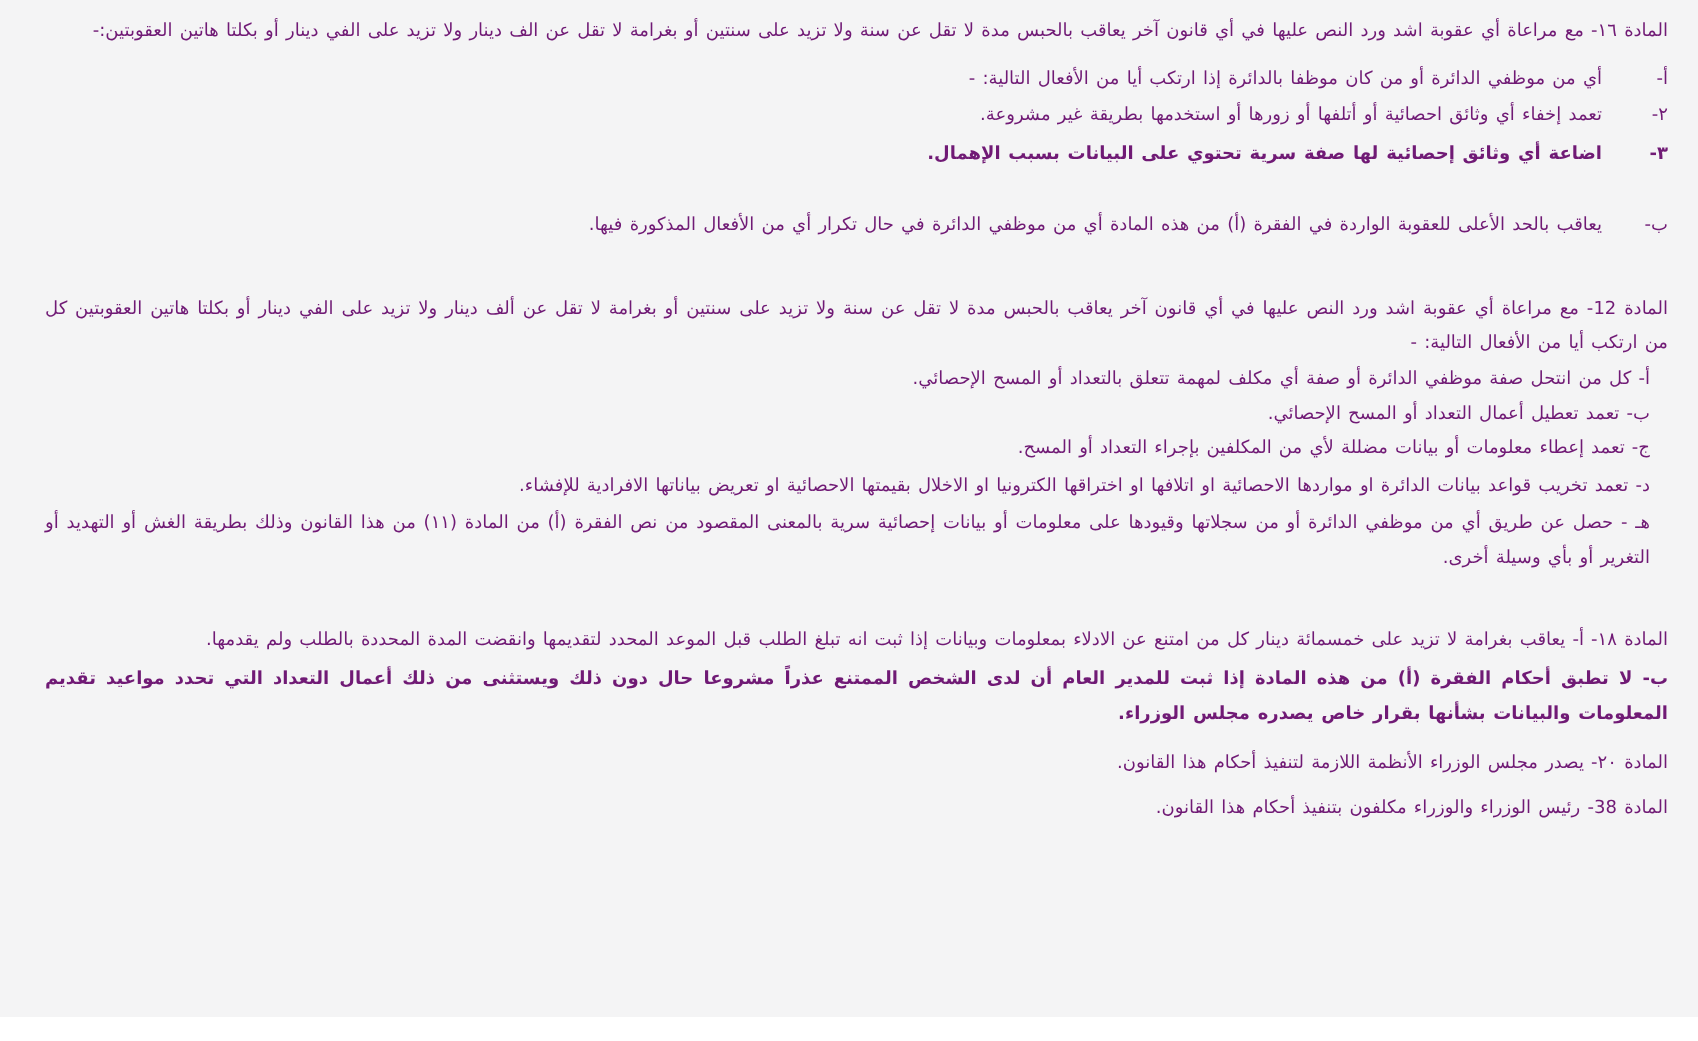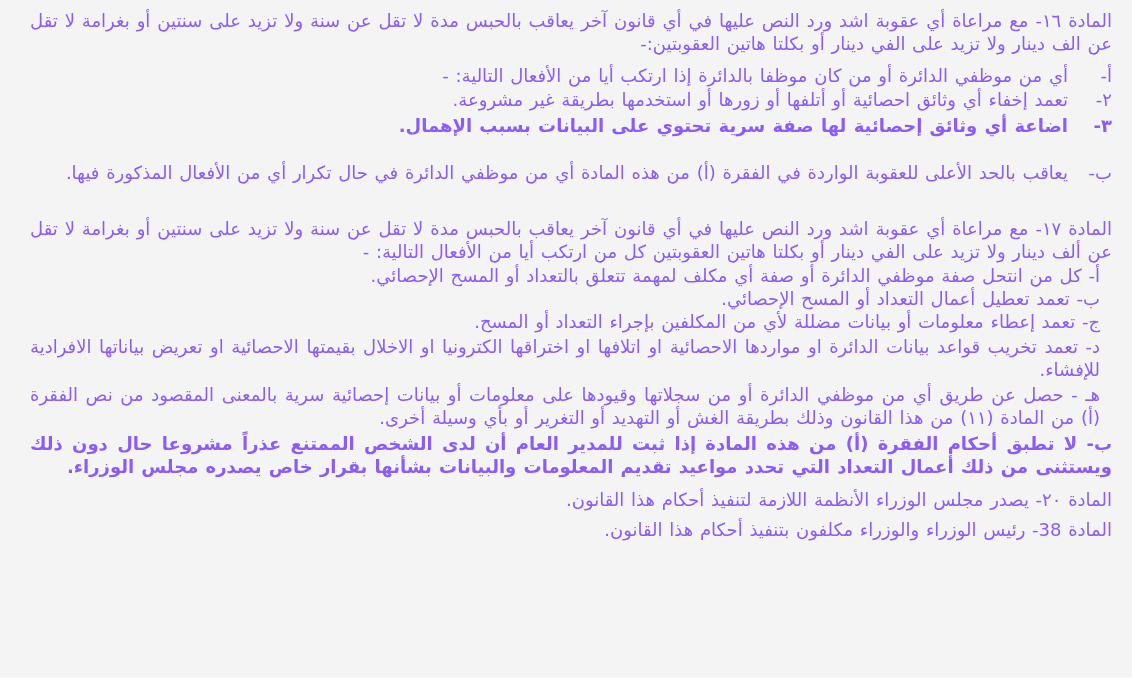--- a/index.html
+++ b/index.html
@@ -19,22 +19,22 @@
     direction: rtl;
     overflow: hidden;
   }
   .bottom-strip {
     width: 1132px;
     height: 16px;
     background: #ffffff;
   }
   .blk {
     margin: 0;
-    color: #8b5cf6;
-    font-size: 18px;
+    color: #701a75;
+    font-size: 12px;
     line-height: 23px;
     text-align: justify;
     text-align-last: right;
     word-spacing: 1px;
   }
   
   .mk {
     display: inline-block;
     width: 44px;
     vertical-align: top;
@@ -63,28 +63,29 @@
 
   <p class="blk mt9"><span class="mk">أ-</span><span>أي من موظفي الدائرة أو من كان موظفا بالدائرة إذا ارتكب أيا من الأفعال التالية: -</span></p>
 
 
   <p class="blk mt1"><span class="mk">٢-</span><span>تعمد إخفاء أي وثائق احصائية أو أتلفها أو زورها أو استخدمها بطريقة غير مشروعة.</span></p>
 
   <p class="blk mt3"><span class="mk">٣-</span><span>اضاعة أي وثائق إحصائية لها صفة سرية تحتوي على البيانات بسبب الإهمال.</span></p>
 
   <p class="blk mt24"><span class="mk">ب-</span><span>يعاقب بالحد الأعلى للعقوبة الواردة في الفقرة (أ) من هذه المادة أي من موظفي الدائرة في حال تكرار أي من الأفعال المذكورة فيها.</span></p>
 
-  <p class="blk mt33">المادة ١٧- مع مراعاة أي عقوبة اشد ورد النص عليها في أي قانون آخر يعاقب بالحبس مدة لا تقل عن سنة ولا تزيد على سنتين أو بغرامة لا تقل عن ألف دينار ولا تزيد على الفي دينار أو بكلتا هاتين العقوبتين كل من ارتكب أيا من الأفعال التالية: -</p>
+  <p class="blk mt33">المادة 12- مع مراعاة أي عقوبة اشد ورد النص عليها في أي قانون آخر يعاقب بالحبس مدة لا تقل عن سنة ولا تزيد على سنتين أو بغرامة لا تقل عن ألف دينار ولا تزيد على الفي دينار أو بكلتا هاتين العقوبتين كل من ارتكب أيا من الأفعال التالية: -</p>
 
   <p class="blk mt1 ind">أ- كل من انتحل صفة موظفي الدائرة أو صفة أي مكلف لمهمة تتعلق بالتعداد أو المسح الإحصائي.</p>
   <p class="blk ind">ب- تعمد تعطيل أعمال التعداد أو المسح الإحصائي.</p>
   <p class="blk ind">ج- تعمد إعطاء معلومات أو بيانات مضللة لأي من المكلفين بإجراء التعداد أو المسح.</p>
   <p class="blk mt2 ind">د- تعمد تخريب قواعد بيانات الدائرة او مواردها الاحصائية او اتلافها او اختراقها الكترونيا او الاخلال بقيمتها الاحصائية او تعريض بياناتها الافرادية للإفشاء.</p>
   <p class="blk mt2 ind">هـ - حصل عن طريق أي من موظفي الدائرة أو من سجلاتها وقيودها على معلومات أو بيانات إحصائية سرية بالمعنى المقصود من نص الفقرة (أ) من المادة (١١) من هذا القانون وذلك بطريقة الغش أو التهديد أو التغرير أو بأي وسيلة أخرى.</p>
 
+  <p class="blk mt32">المادة ١٨- أ- يعاقب بغرامة لا تزيد على خمسمائة دينار كل من امتنع عن الادلاء بمعلومات وبيانات إذا ثبت انه تبلغ الطلب قبل الموعد المحدد لتقديمها وانقضت المدة المحددة بالطلب ولم يقدمها.</p>
   <p class="blk mt3">ب- لا تطبق أحكام الفقرة (أ) من هذه المادة إذا ثبت للمدير العام أن لدى الشخص الممتنع عذراً مشروعا حال دون ذلك ويستثنى من ذلك أعمال التعداد التي تحدد مواعيد تقديم المعلومات والبيانات بشأنها بقرار خاص يصدره مجلس الوزراء.</p>
 
 
   <p class="blk mt10">المادة ٢٠- يصدر مجلس الوزراء الأنظمة اللازمة لتنفيذ أحكام هذا القانون.</p>
 
   <p class="blk mt7">المادة 38- رئيس الوزراء والوزراء مكلفون بتنفيذ أحكام هذا القانون.</p>
 
 </div>
 
 <div class="bottom-strip"></div>

